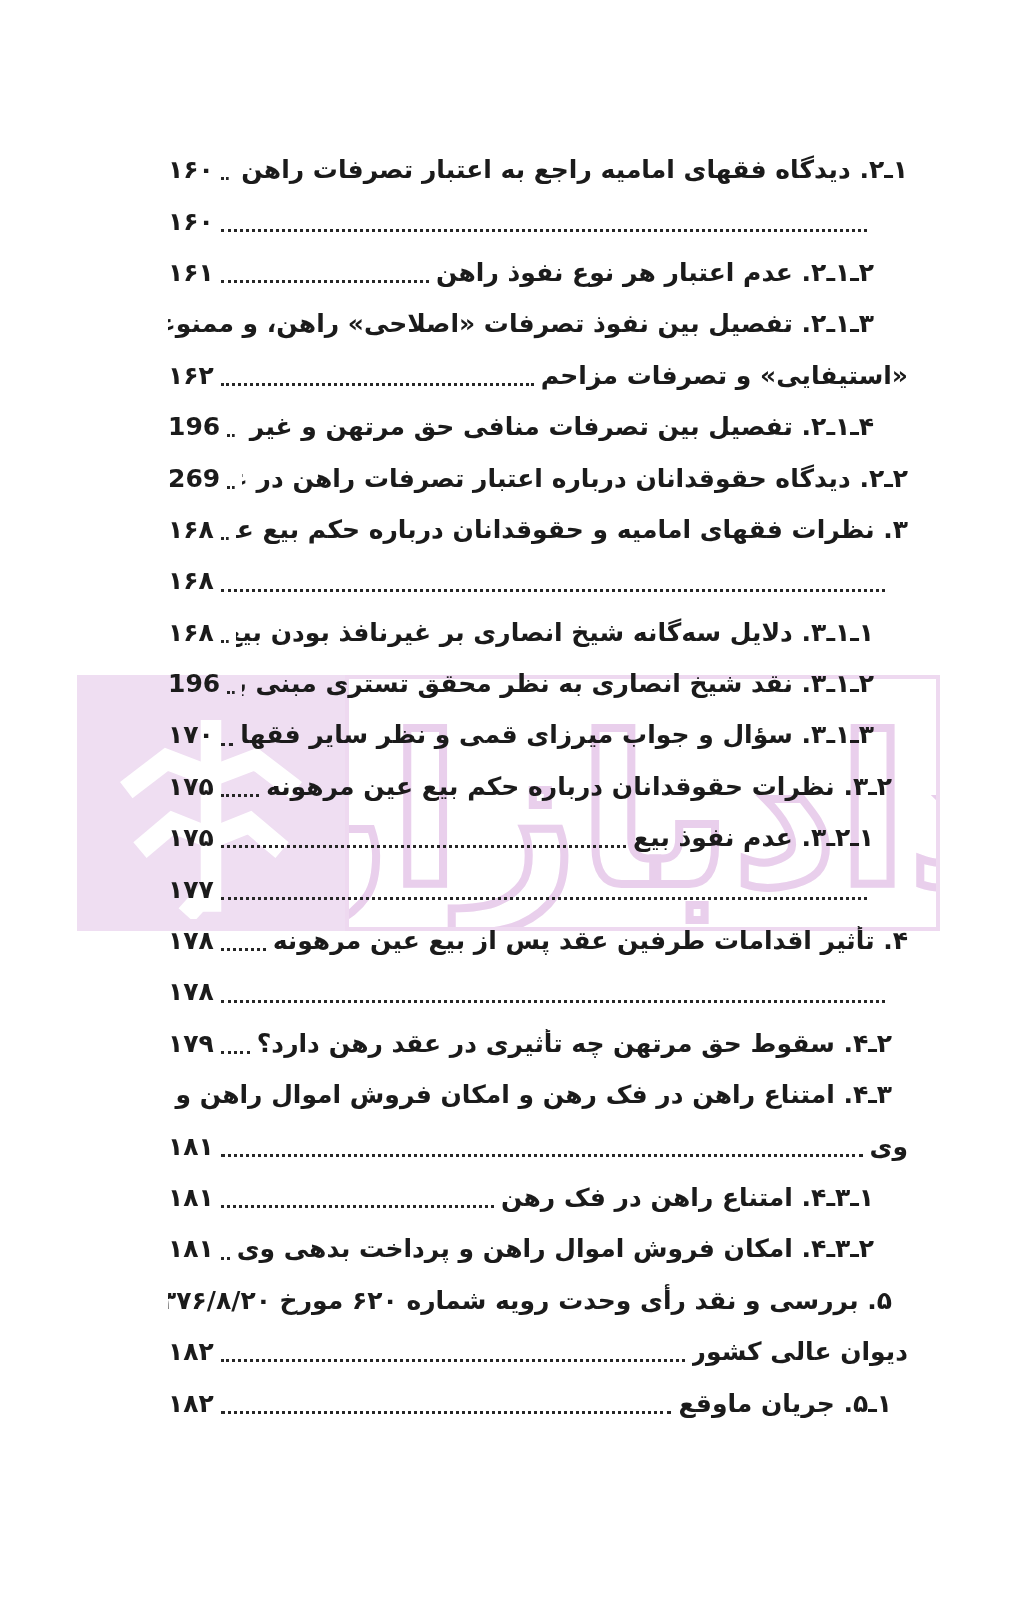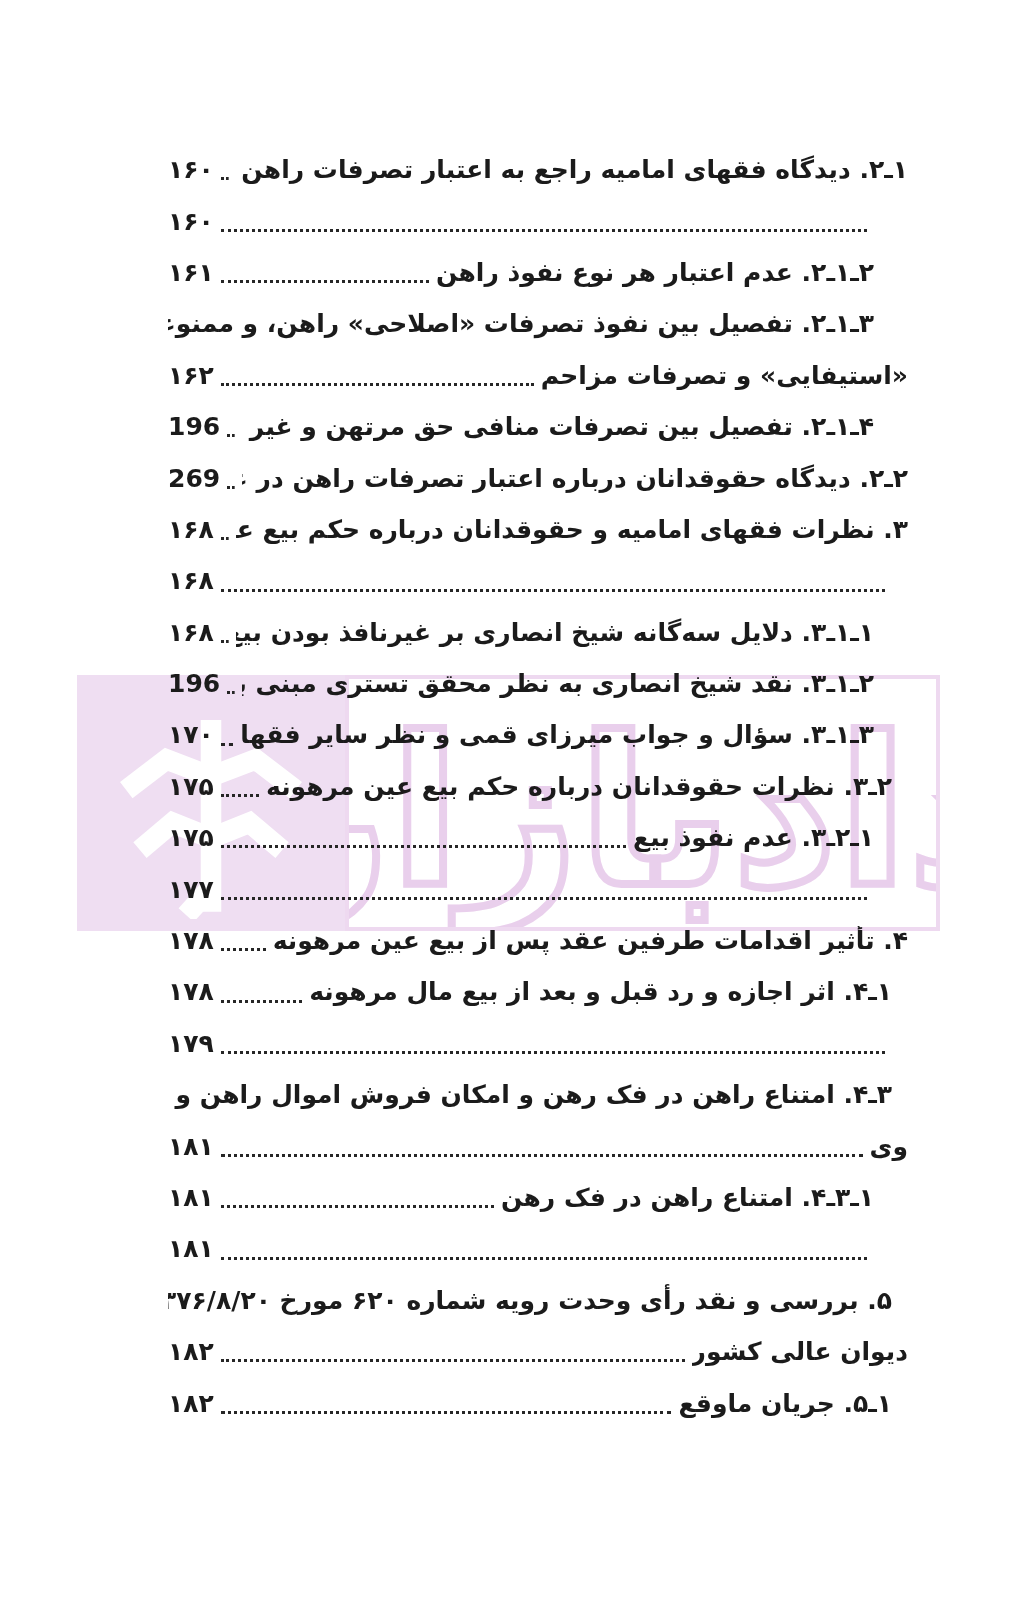--- a/index.html
+++ b/index.html
@@ -155,40 +155,41 @@
       <div class="toc-row ind2">
         <span class="lead"></span>
         <span class="num">۱۷۷</span>
       </div>
       <div class="toc-row">
         <span class="t">۴. تأثیر اقدامات طرفین عقد پس از بیع عین مرهونه</span>
         <span class="lead"></span>
         <span class="num">۱۷۸</span>
       </div>
       <div class="toc-row ind1">
-        <span class="t">۱ـ۴. اثر اجازه و رد قبل و بعد از بیع مال مرهونه</span>
         <span class="lead"></span>
         <span class="num">۱۷۸</span>
       </div>
       <div class="toc-row ind1">
+        <span class="t">۲ـ۴. سقوط حق مرتهن چه تأثیری در عقد رهن دارد؟</span>
         <span class="lead"></span>
         <span class="num">۱۷۹</span>
       </div>
       <div class="toc-row ind1 full"><span class="t">۳ـ۴. امتناع راهن در فک رهن و امکان فروش اموال راهن و پرداخت بدهی</span></div>
       <div class="toc-row">
         <span class="t">وی</span>
         <span class="lead"></span>
         <span class="num">۱۸۱</span>
       </div>
       <div class="toc-row ind2">
         <span class="t">۱ـ۳ـ۴. امتناع راهن در فک رهن</span>
         <span class="lead"></span>
         <span class="num">۱۸۱</span>
       </div>
       <div class="toc-row ind2">
+        <span class="t">۲ـ۳ـ۴. امکان فروش اموال راهن و پرداخت بدهی وی</span>
         <span class="lead"></span>
         <span class="num">۱۸۱</span>
       </div>
       <div class="toc-row ind1 full"><span class="t">۵. بررسی و نقد رأی وحدت رویه شماره ۶۲۰ مورخ ۱۳۷۶/۸/۲۰ هیأت عمومی</span></div>
       <div class="toc-row">
         <span class="t">دیوان عالی کشور</span>
         <span class="lead"></span>
         <span class="num">۱۸۲</span>
       </div>
       <div class="toc-row ind1">

